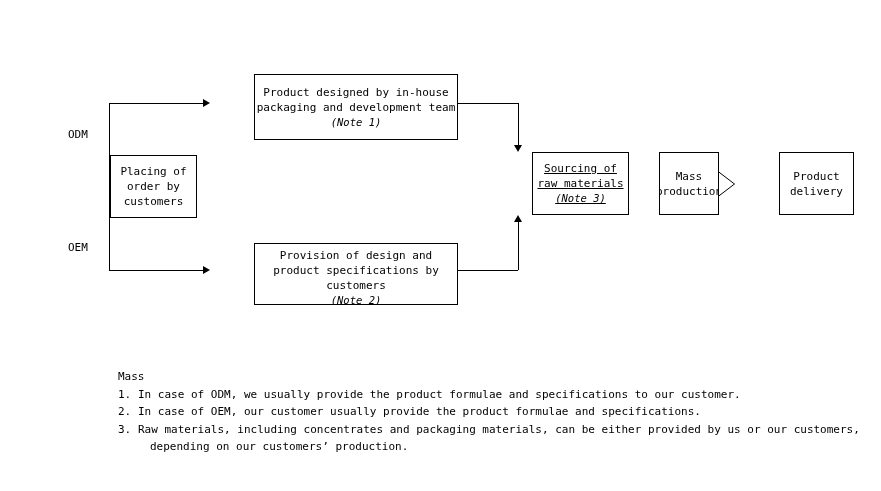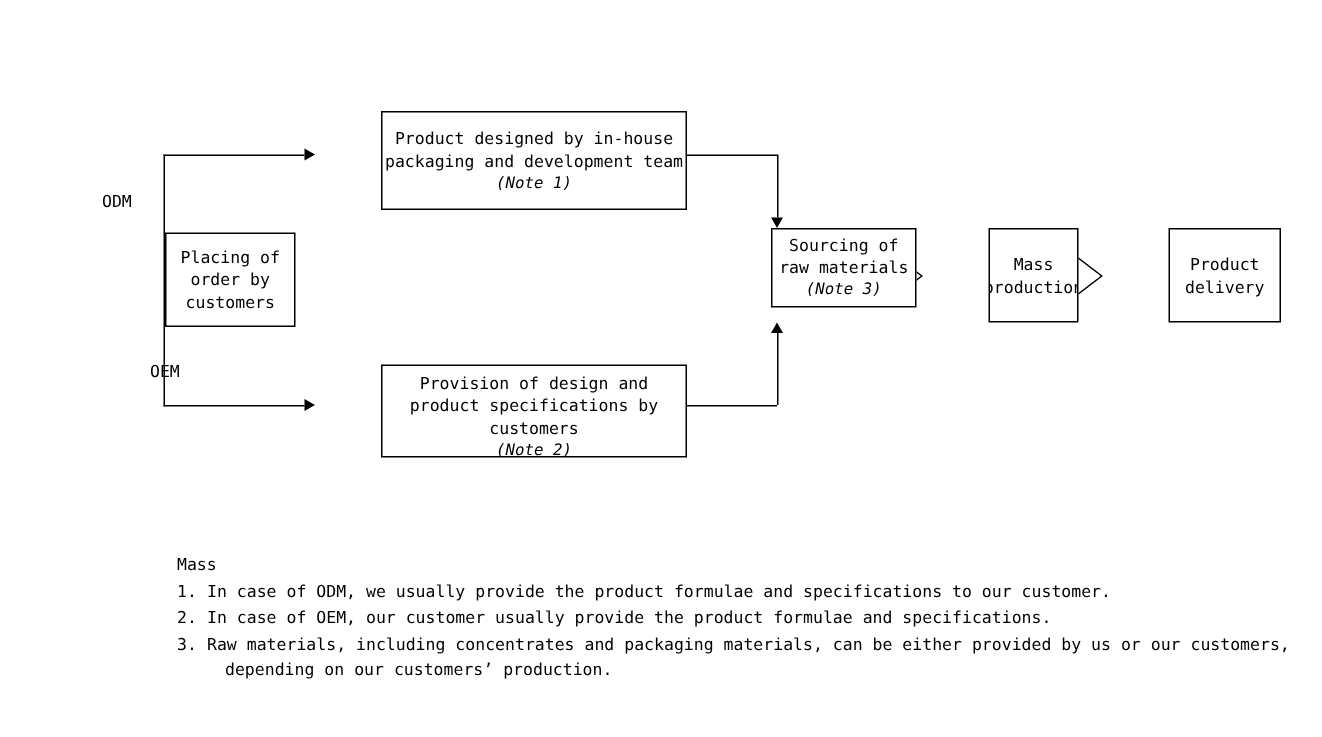--- a/index.html
+++ b/index.html
@@ -146,42 +146,42 @@
     </svg>
   </div>
 
   <div class="block-arrow" style="left:687px; top:167px;">
     <svg width="49" height="34" viewBox="0 0 49 34">
       <polygon points="0.5,10.5 28.5,10.5 28.5,2.5 47.5,17 28.5,31.5 28.5,23.5 0.5,23.5" fill="#ffffff" stroke="#000000" stroke-width="1"></polygon>
     </svg>
   </div>
 
   <div class="edge-label" style="left:68px; top:128px;">ODM</div>
-  <div class="edge-label" style="left:68px; top:241px;margin-left:32px;">OEM</div>
+  <div class="edge-label" style="left:68px; top:241px;">OEM</div>
 
   <div class="node" style="left:66px; top:155px; width:87px; height:63px;">
     <span class="line">Placing of</span>
     <span class="line">order by</span>
     <span class="line">customers</span>
   </div>
 
   <div class="node" style="left:210px; top:74px; width:204px; height:66px;">
     <span class="line">Product designed by in-house</span>
     <span class="line">packaging and development team</span>
     <span class="line note-ital">(Note 1)</span>
   </div>
 
   <div class="node" style="left:210px; top:243px; width:204px; height:62px; justify-content:space-between; padding-top:4px;">
     <span class="line">Provision of design and</span>
     <span class="line">product specifications by</span>
     <span class="line">customers</span>
     <span class="line note-ital">(Note 2)</span>
   </div>
 
-  <div class="node" style="left:470px; top:152px; width:97px; height:53px;">
+  <div class="node" style="left:488px; top:152px; width:97px; height:63px;text-decoration:underline;">
     <span class="line">Sourcing of</span>
     <span class="line">raw materials</span>
     <span class="line note-ital">(Note 3)</span>
   </div>
 
   <div class="node" style="left:615px; top:152px; width:60px; height:63px;">
     <span class="line">Mass</span>
     <span class="line">production</span>
   </div>
 

